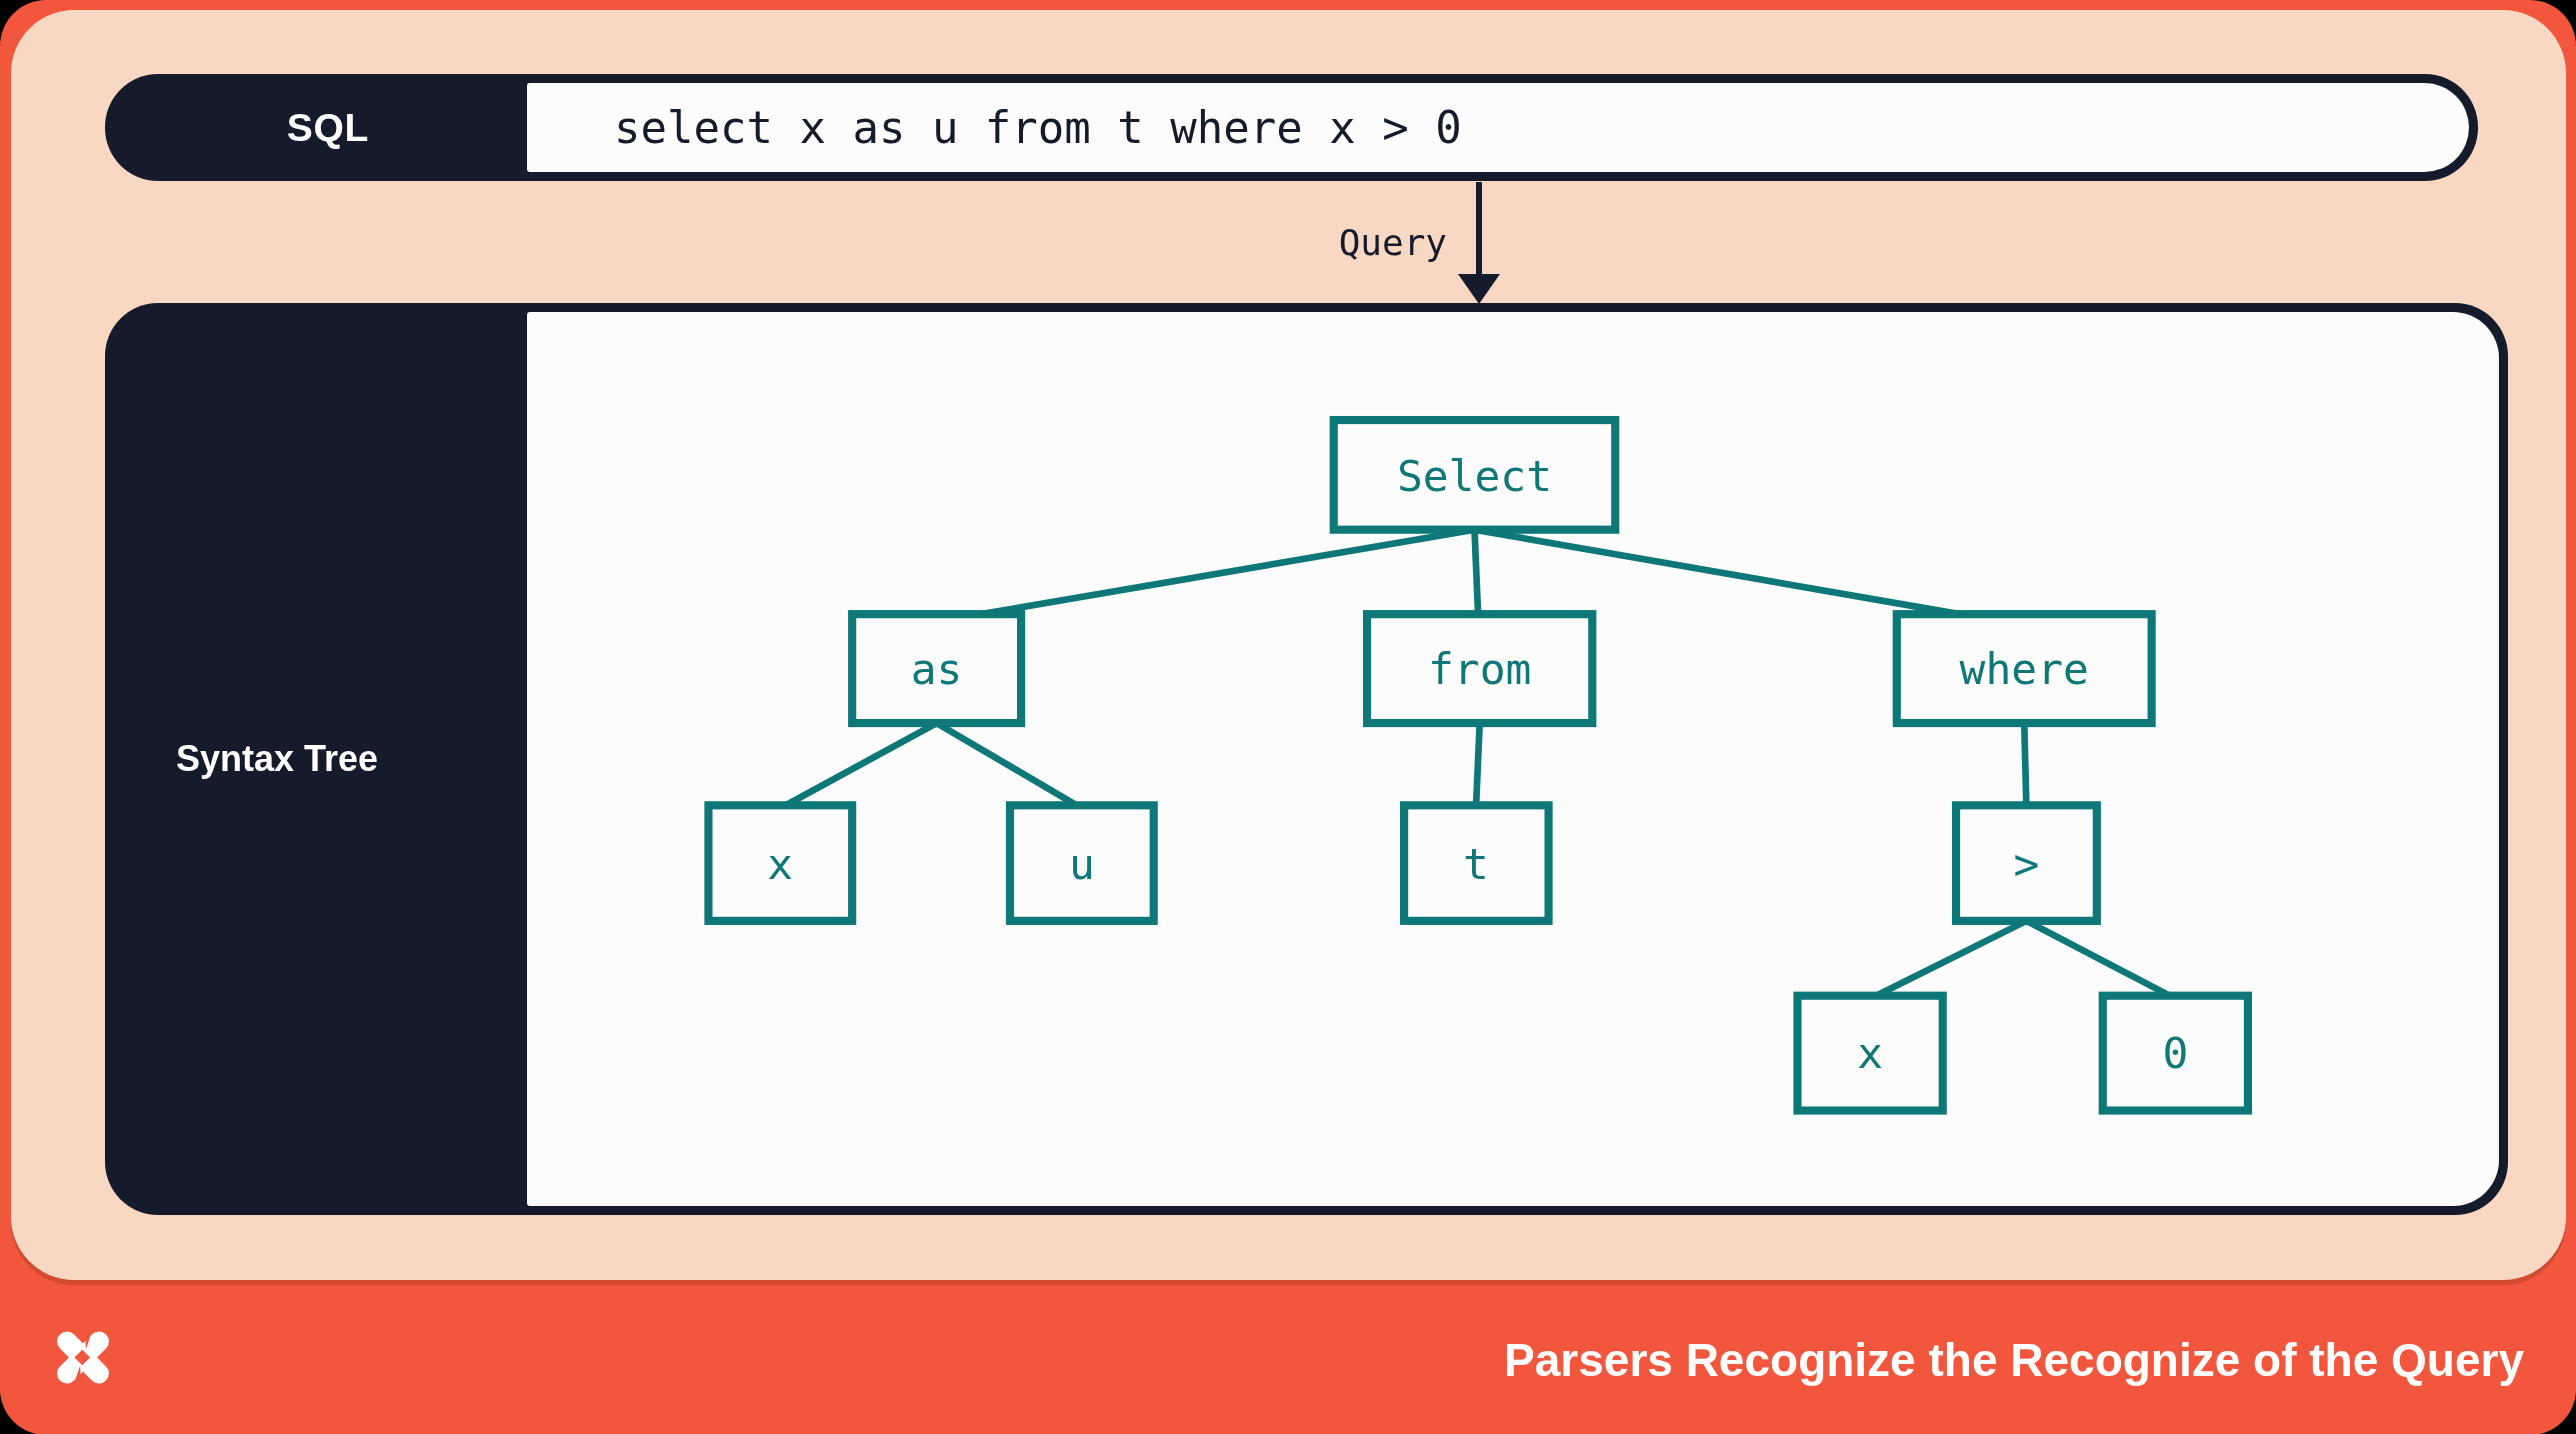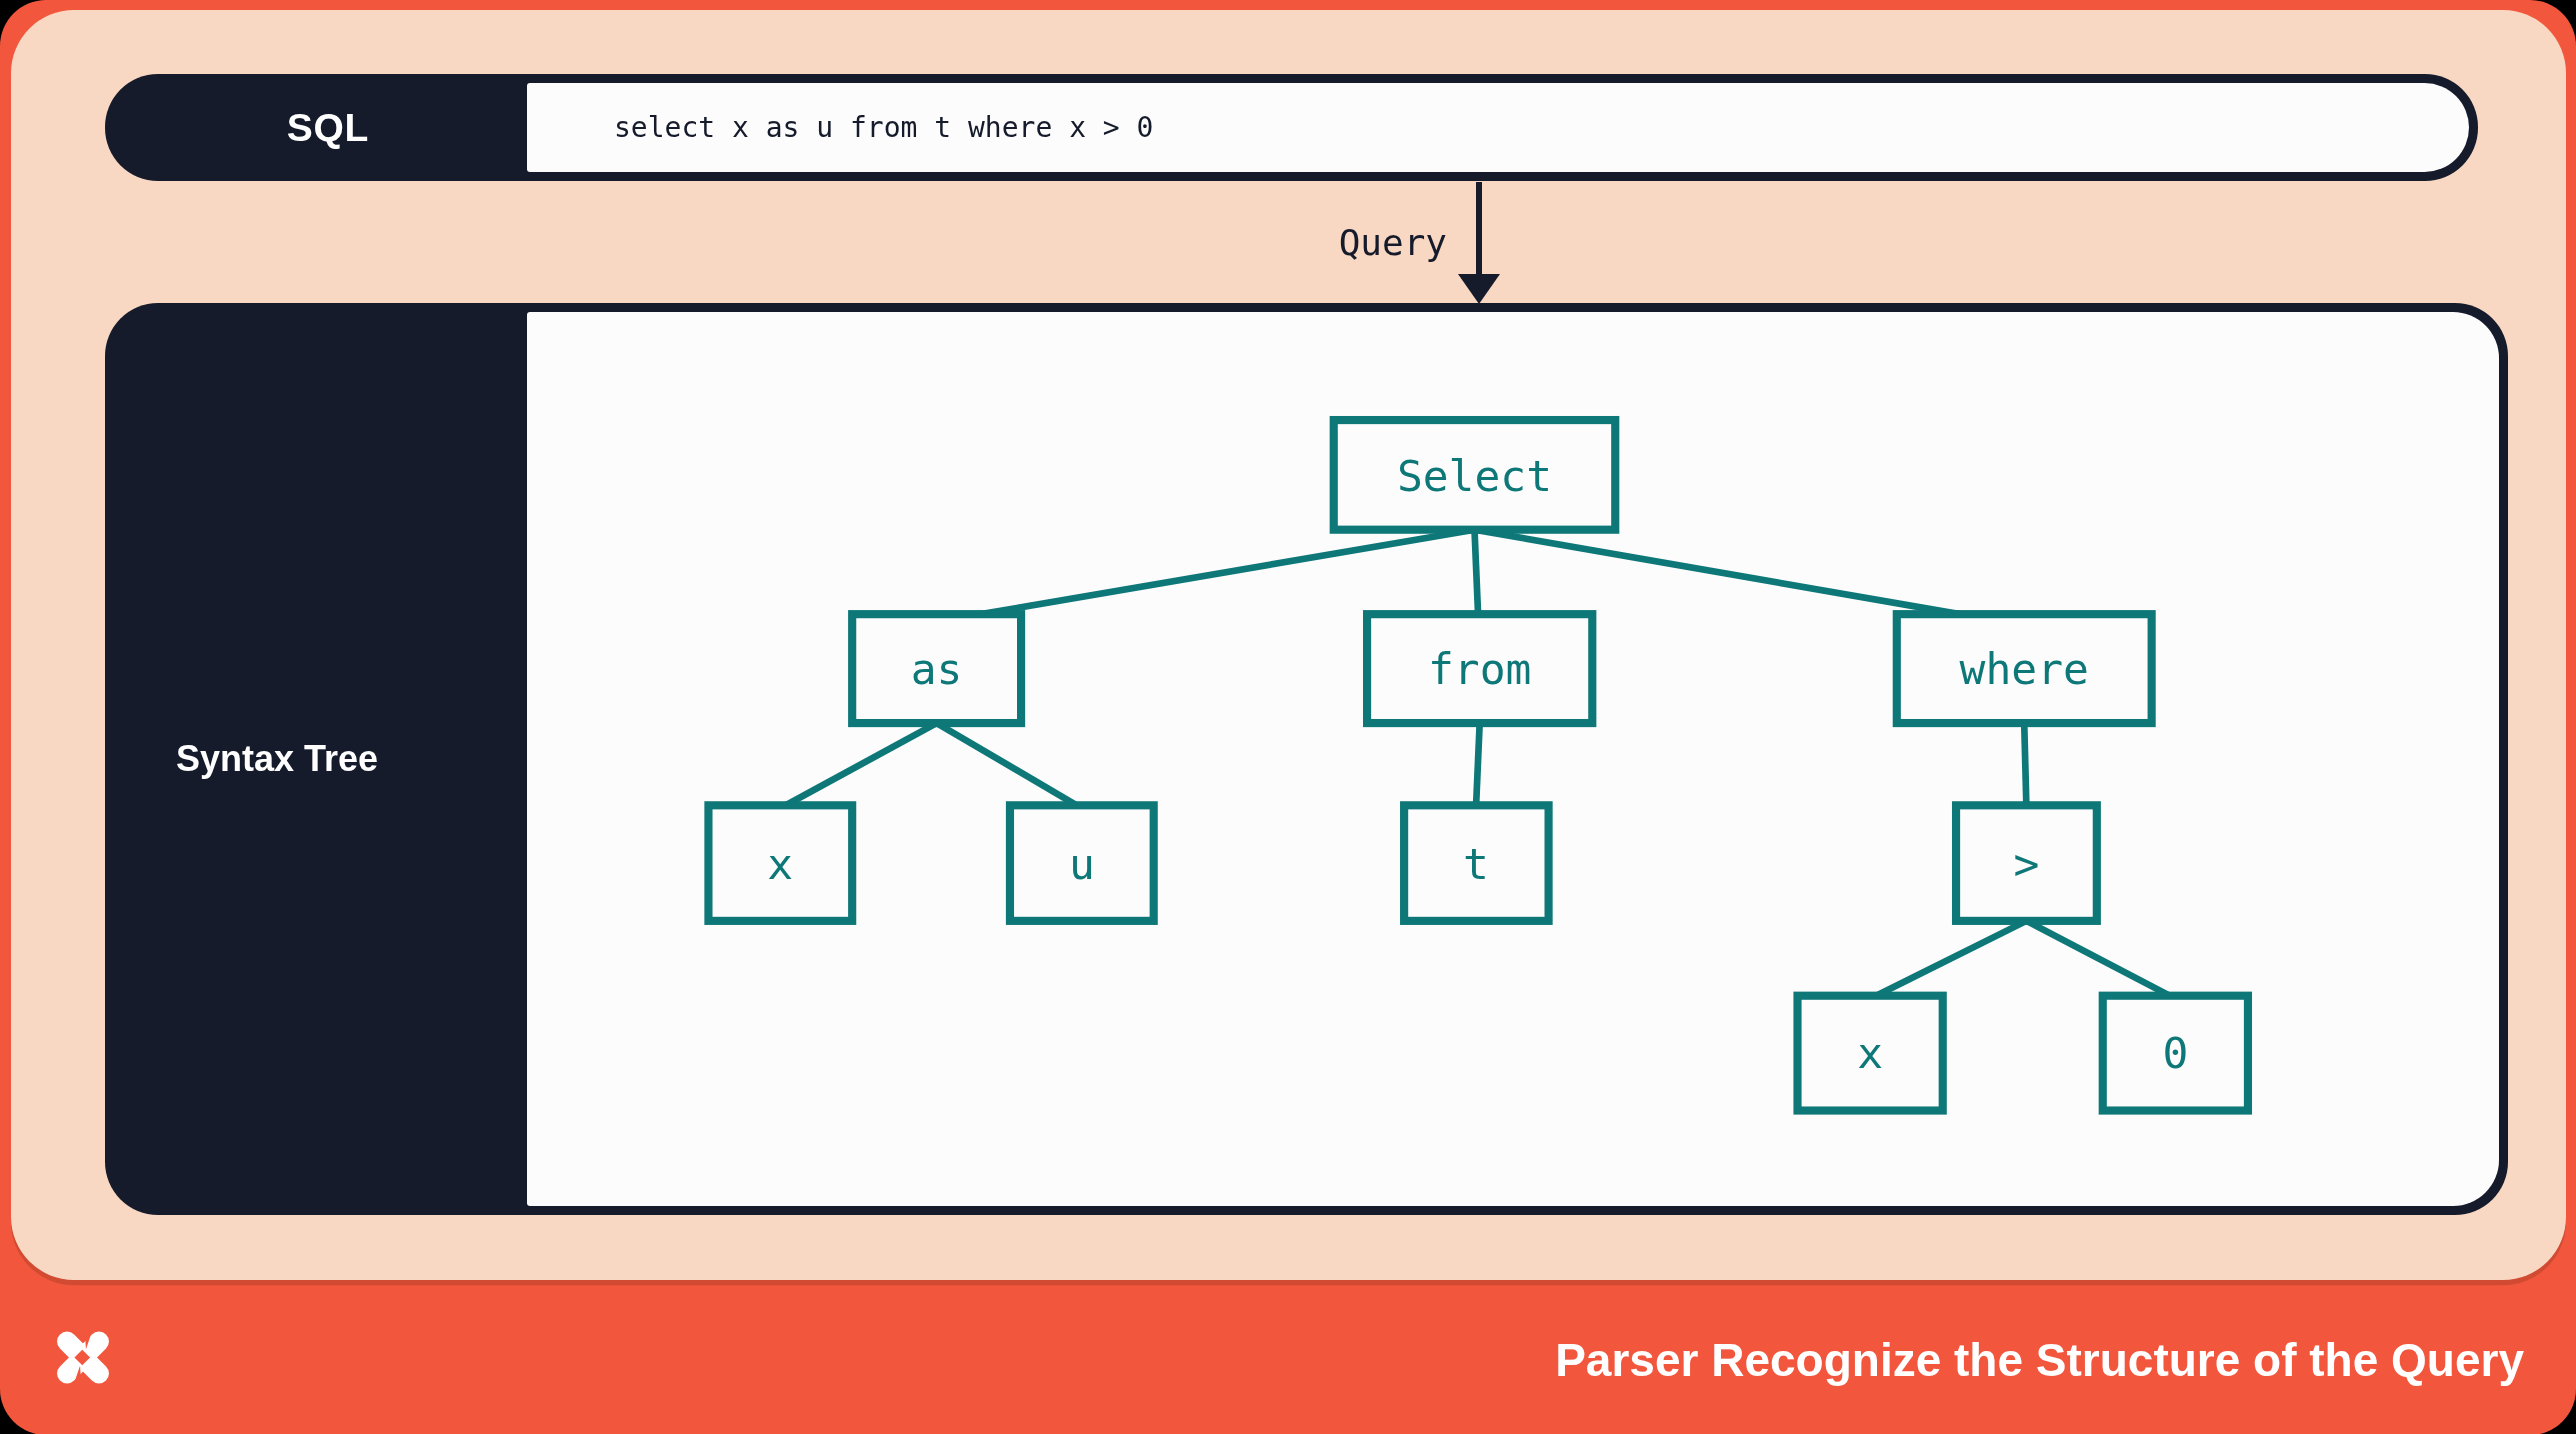--- a/index.html
+++ b/index.html
@@ -6,21 +6,21 @@
   .canvas{position:relative;width:2576px;height:1435px;background:#000;font-family:"Liberation Sans",sans-serif;}
   .frame{position:absolute;inset:0;border-radius:46px;background:var(--orange,#f2573e);overflow:hidden;}
   .panel-peach{position:absolute;left:11px;top:9.6px;width:2555px;height:1270px;background:var(--peach,#f8d8c2);
     border-radius:63px;box-shadow:0 5.2px 0 rgba(150,55,30,.35);}
   
   .sql-pill{position:absolute;left:105px;top:74px;width:2373px;height:107px;background:var(--navy,#151b2b);border-radius:53px;}
   .sql-label-zone{position:absolute;left:12px;top:0;width:422px;height:100%;display:flex;align-items:center;justify-content:center;
     color:#fff;font-weight:700;font-size:39px;letter-spacing:0.7px;}
   .sql-query-zone{position:absolute;left:422px;top:9px;right:9px;bottom:9px;background:var(--box-fill,#fcfcfc);
     border-radius:3px 46px 46px 3px;display:flex;align-items:center;padding-left:87px;box-sizing:border-box;}
-  .sql-query-text{font-family:"DejaVu Sans Mono",monospace;font-size:28px;color:var(--navy,#151b2b);white-space:pre;
+  .sql-query-text{font-family:"DejaVu Sans Mono",monospace;font-size:44px;color:var(--navy,#151b2b);white-space:pre;
     font-feature-settings:"zero" 1;}
   
   .arrow-line{position:absolute;left:1476px;top:182px;width:6px;height:98px;background:var(--navy,#151b2b);}
   .arrow-head{position:absolute;left:1458px;top:274px;width:0;height:0;
     border-left:21px solid transparent;border-right:21px solid transparent;border-top:30px solid var(--navy,#151b2b);}
   .parser-label{position:absolute;right:1129px;top:222px;font-family:"DejaVu Sans Mono",monospace;font-size:36px;
     color:var(--navy,#151b2b);}
   
   .tree-panel{position:absolute;left:105px;top:303px;width:2373px;height:912px;background:var(--navy,#151b2b);border-radius:53px;padding-left:30px;}
   .tree-white{position:absolute;left:422px;top:9px;right:9px;bottom:9px;background:var(--box-fill,#fcfcfc);
@@ -99,17 +99,17 @@
       <g fill="#ffffff">
         <rect x="6" y="36.5" width="88" height="27" rx="13.5" transform="rotate(45 50 50)"></rect>
         <rect x="6" y="36.5" width="88" height="27" rx="13.5" transform="rotate(-45 50 50)"></rect>
       </g>
       <g fill="var(--orange,#f2573e)">
         <rect x="41.5" y="42.5" width="15" height="15" transform="rotate(45 49 50)"></rect>
         <polygon points="51,-5 69,-5 54,39"></polygon>
         <polygon points="49,105 31,105 46,61"></polygon>
       </g>
     </svg>
-    <div class="footer-title">Parser Recognize the Structure of the Query</div>
+    <div class="footer-title">Parsers Recognize the Recognize of the Query</div>
 
   </div>
 </div>
 
 
 </body></html>

